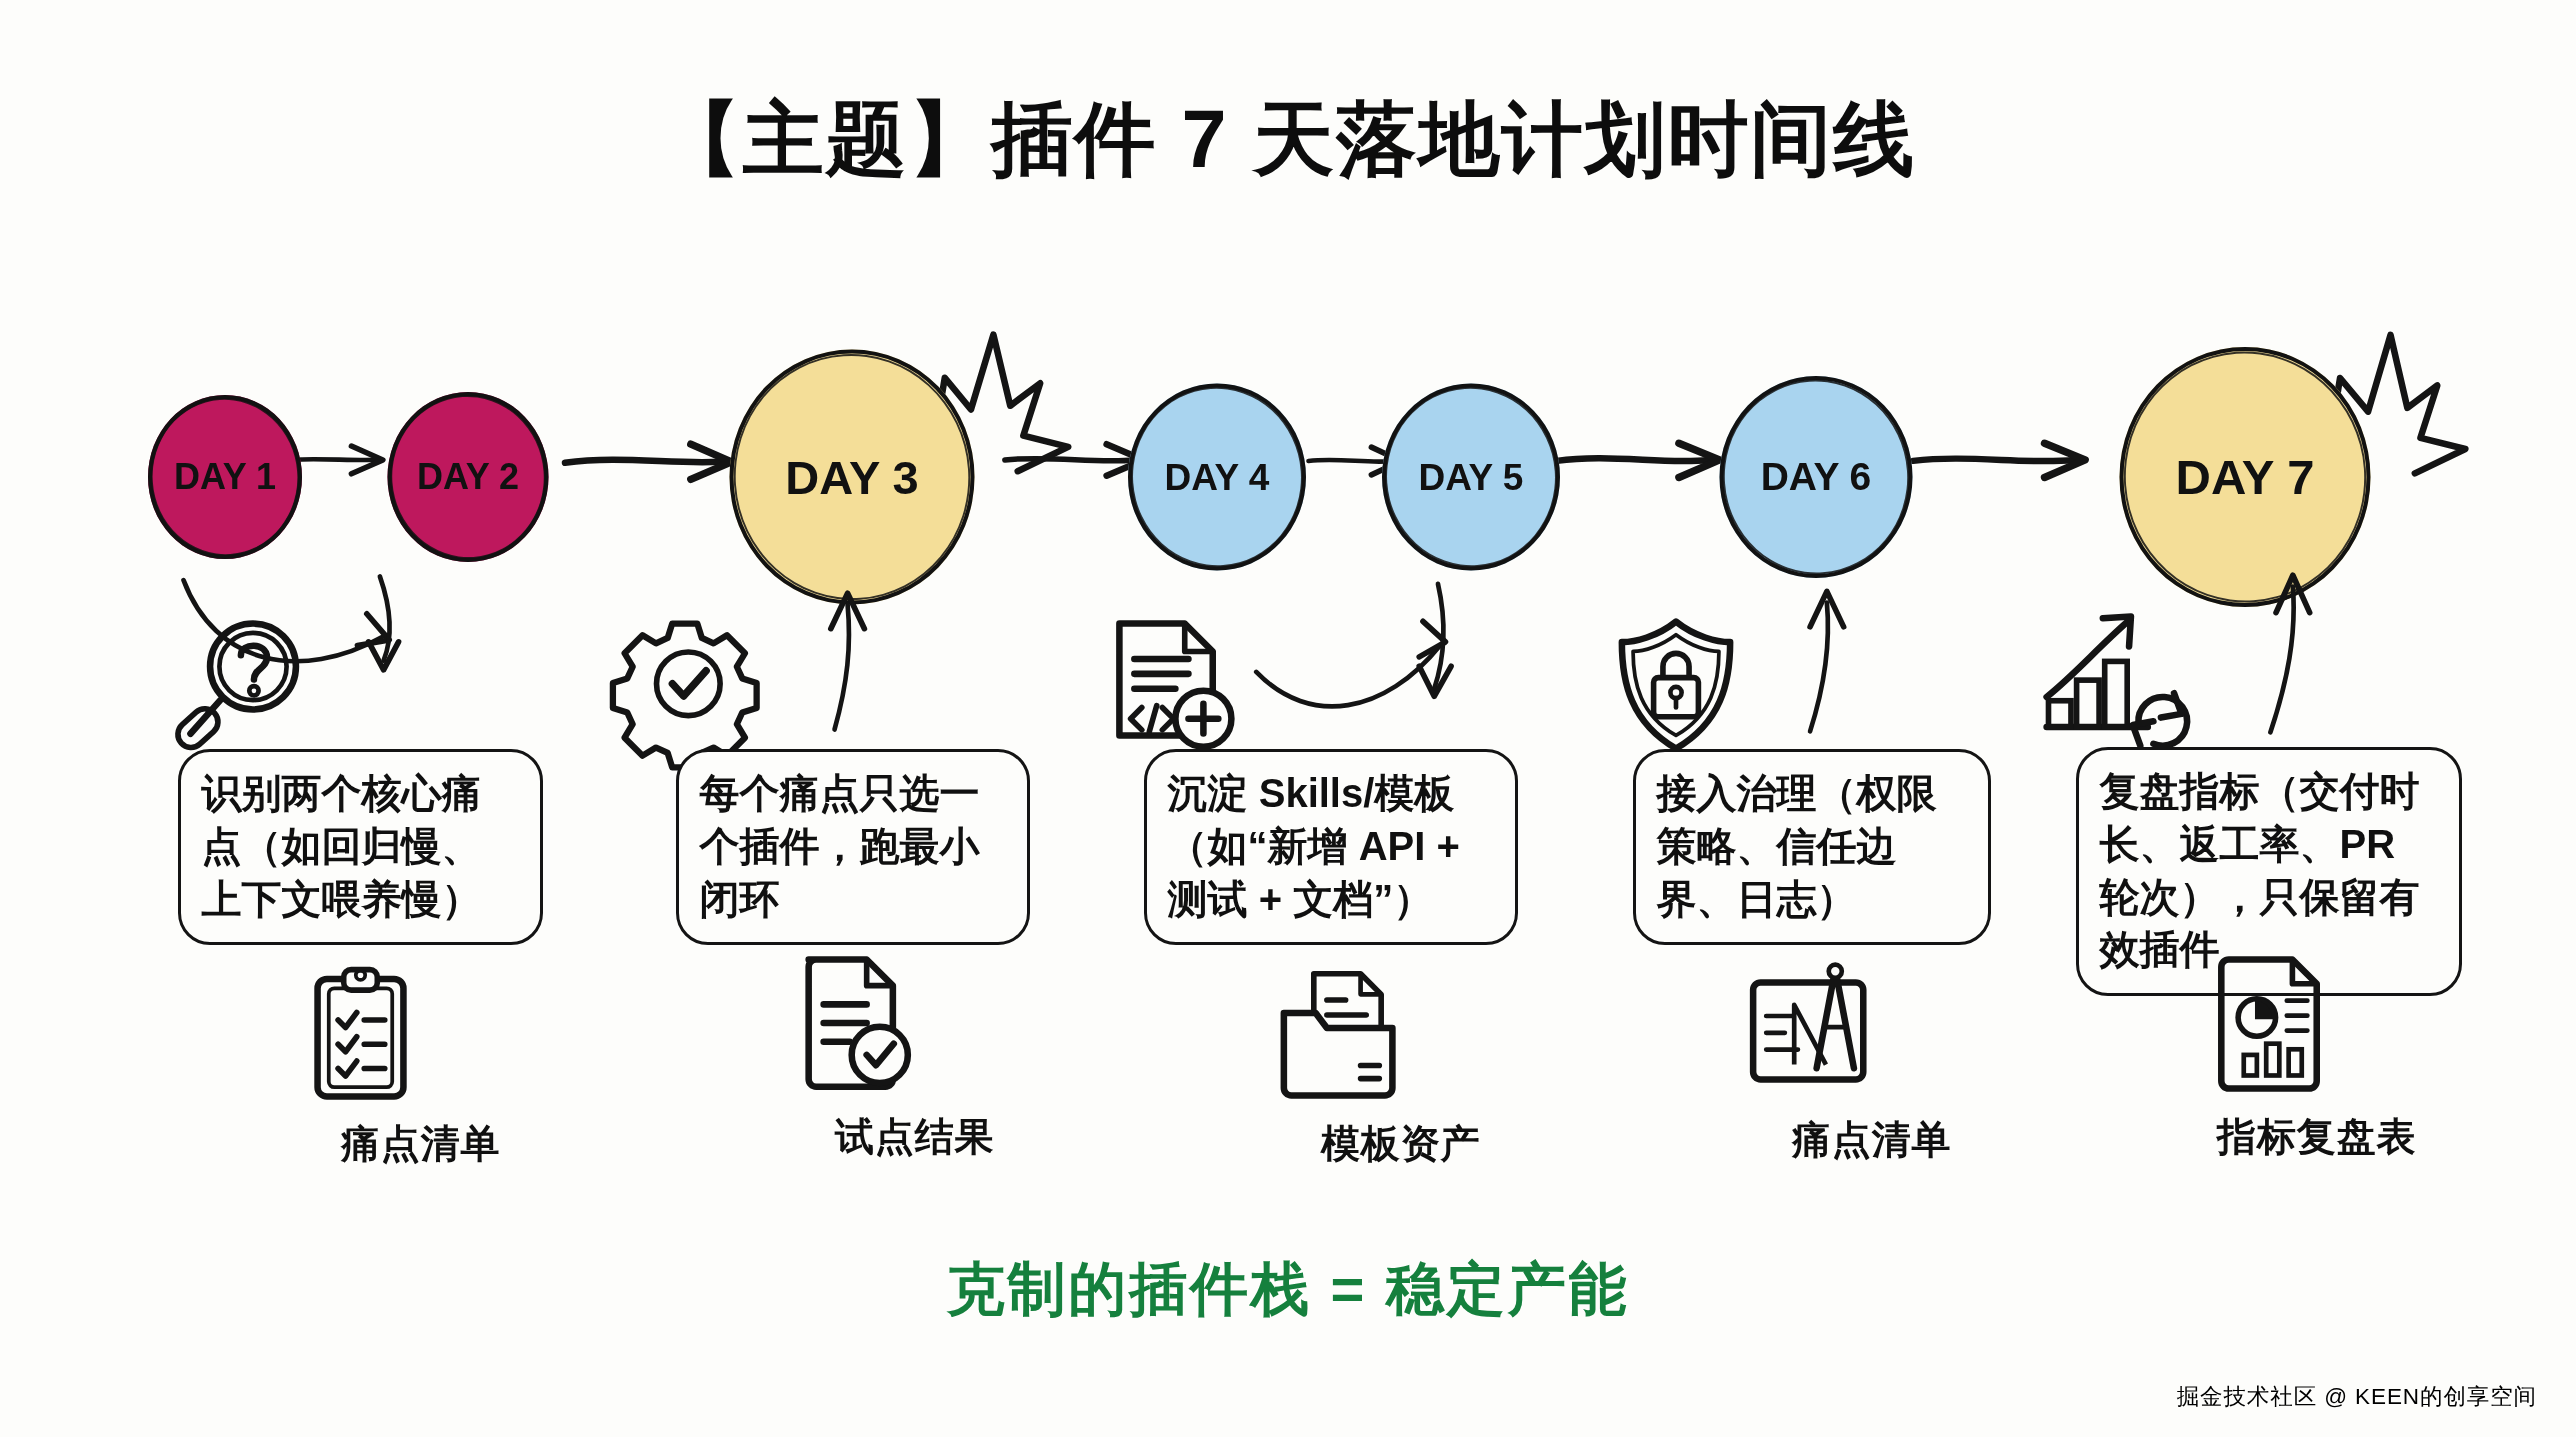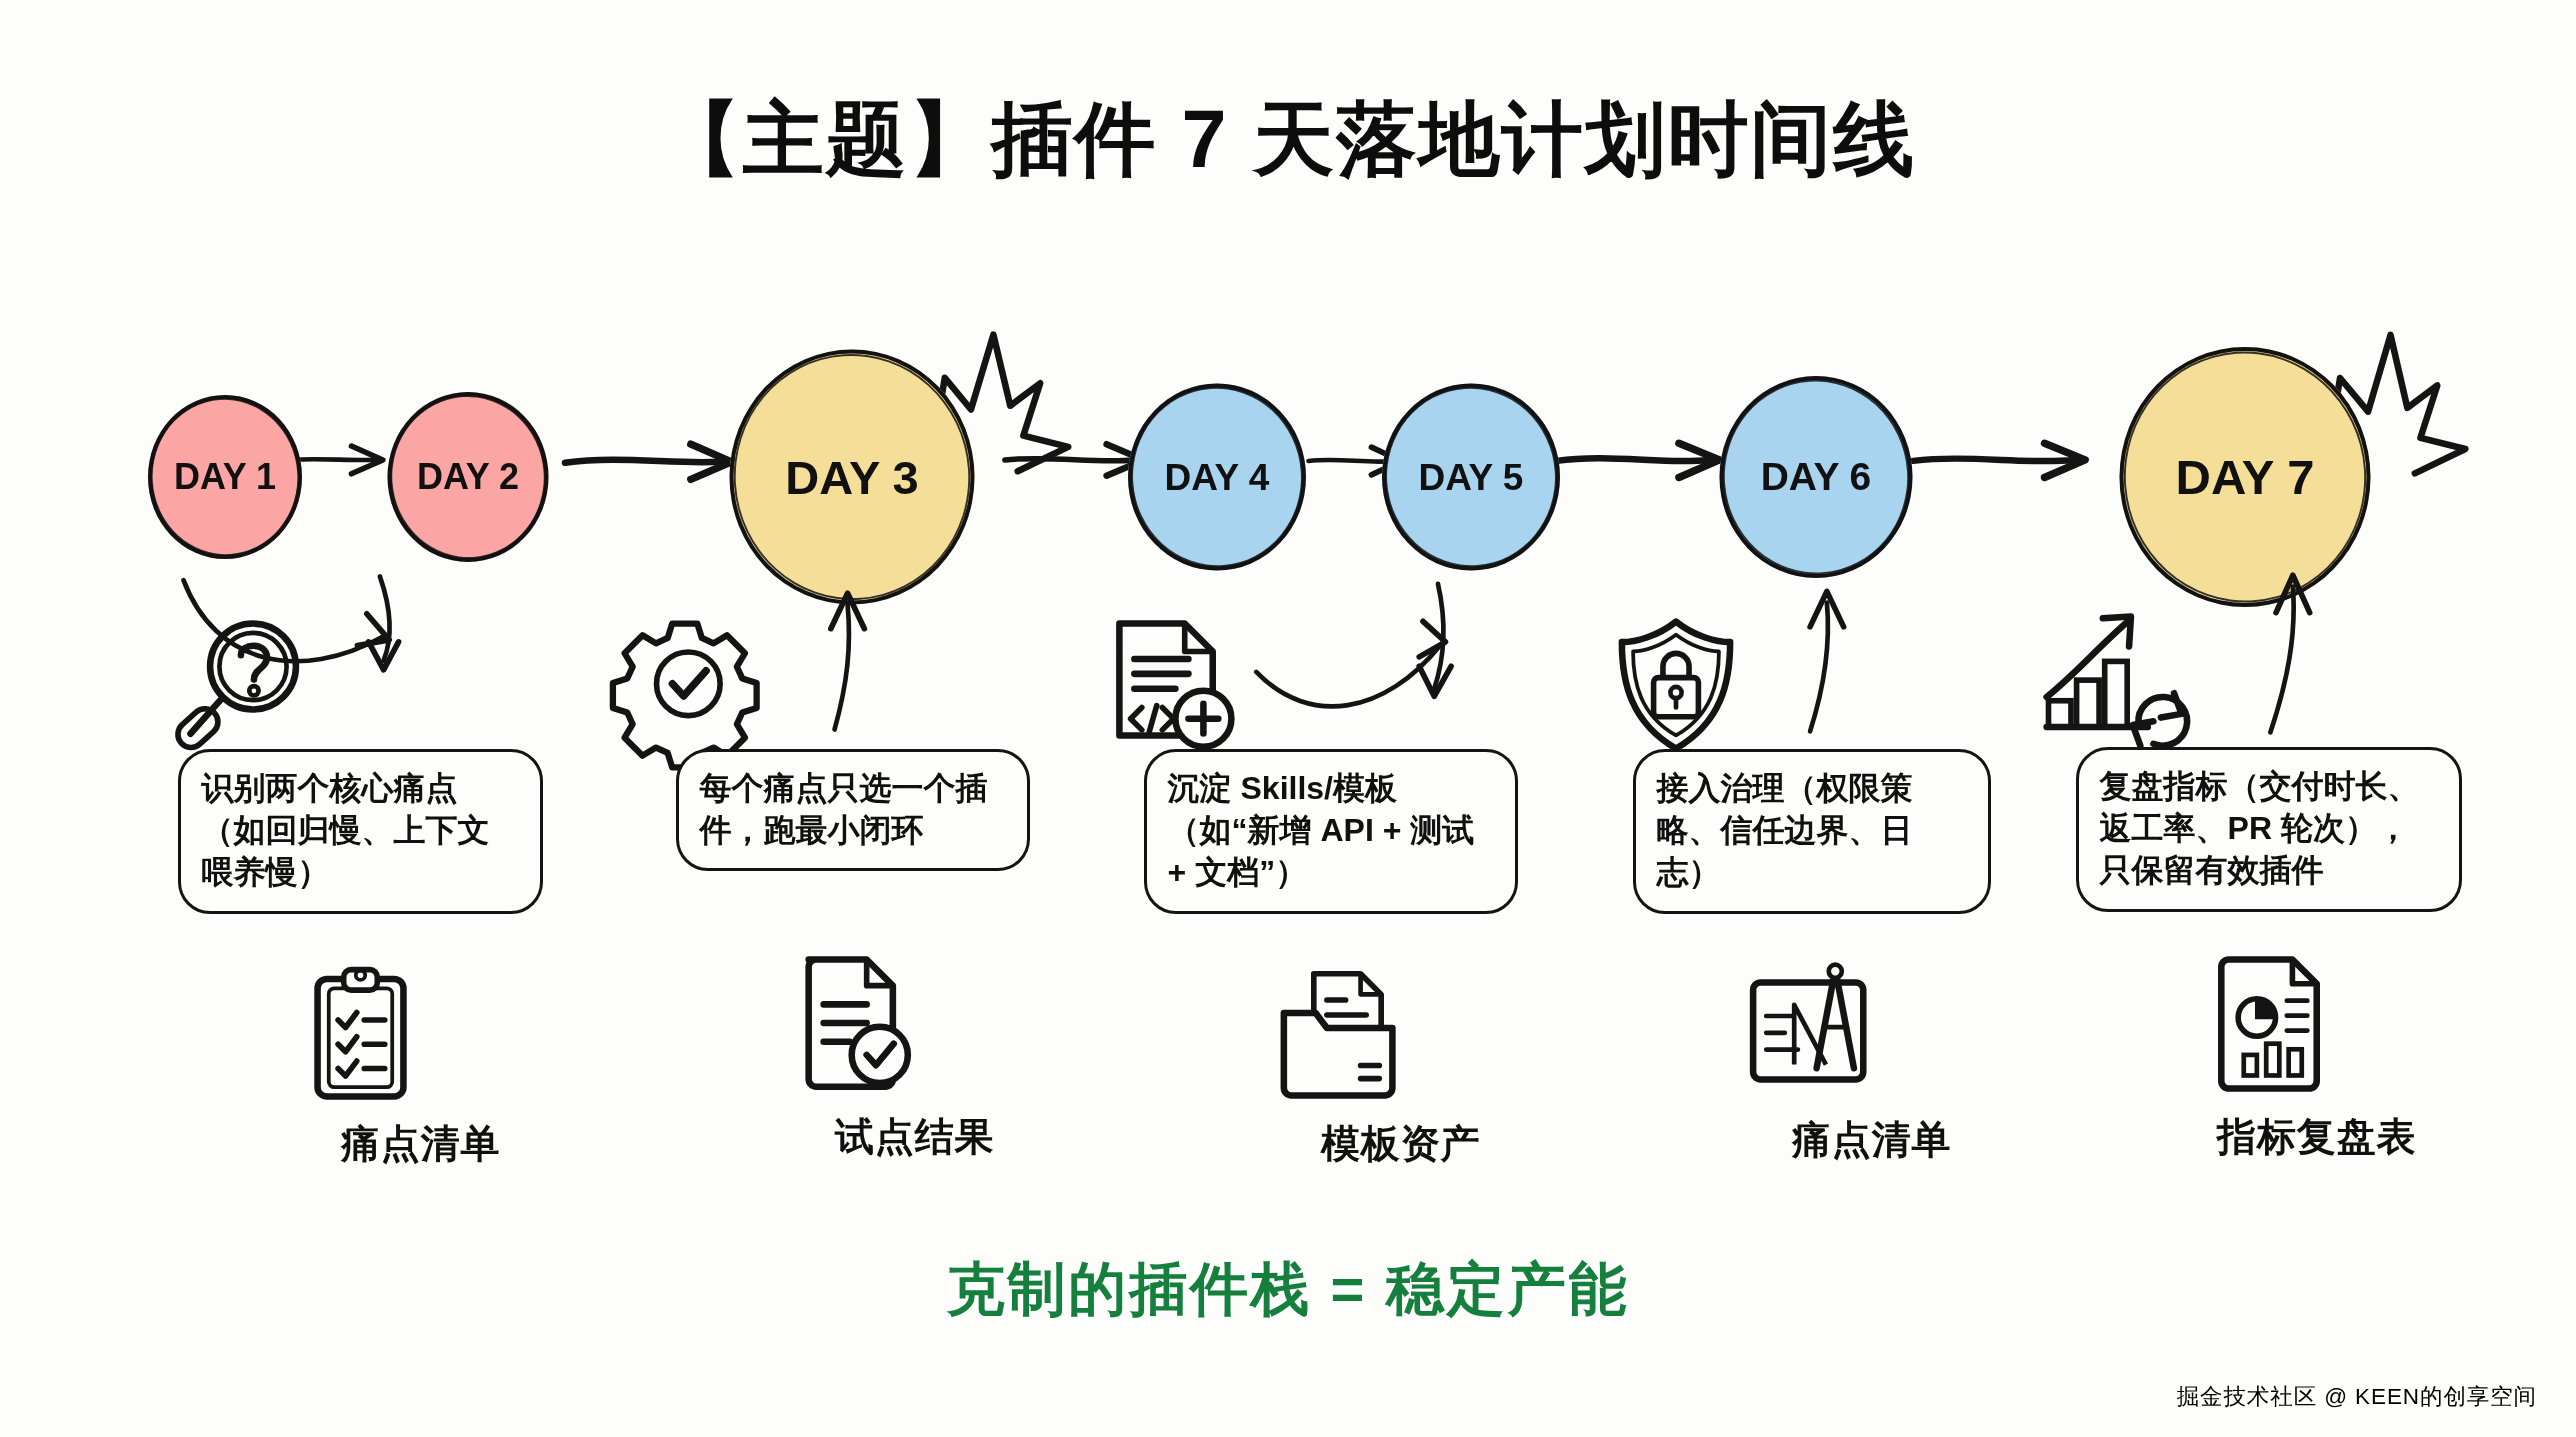--- a/index.html
+++ b/index.html
@@ -29,38 +29,38 @@
     font-weight: 700; color: #111;
     transform: translate(-50%, -50%);
   }
   .day-node .ring-a, .day-node .ring-b {
     position: absolute; inset: 0; border-radius: 50%;
     border: 4.7px solid #121212; pointer-events: none;
   }
   .day-node .ring-b { transform: rotate(-4deg) scale(0.965); border-width: 2.8px; opacity: .85; }
   .day-node .lbl { position: relative; z-index: 2; }
 
-  .day-white { background: #fca5a5; }
+  .day-white { background: #be185d; }
   .day-blue  { background: #a9d4ef; }
   .day-yellow{ background: #f4de98; }
 
   
   .spark { position: absolute; pointer-events: none; }
 
   
   .conn { position: absolute; height: 37px; transform: translateY(-50%); }
 
   
   .callout {
     position: absolute;
     border: 3.7px solid #141414;
     border-radius: 32px;
     background: #fdfdfb;
     padding: 15px 19px 17px 20.6px;
-    font-size: 32px; line-height: 1.32; font-weight: 700; color: #101010;
+    font-size: 40px; line-height: 1.32; font-weight: 700; color: #101010;
   }
 
   
   .leader { position: absolute; pointer-events: none; }
 
   
   .deliv { position: absolute; width: 281px; text-align: right; transform: translateX(-50%); }
   .deliv .ico { height: 140px; display: flex; align-items: flex-end; justify-content: center; }
   .deliv .nm { margin-top: 13px; font-size: 39px; font-weight: 700; color: #101010; letter-spacing: 0.9px; }
 

